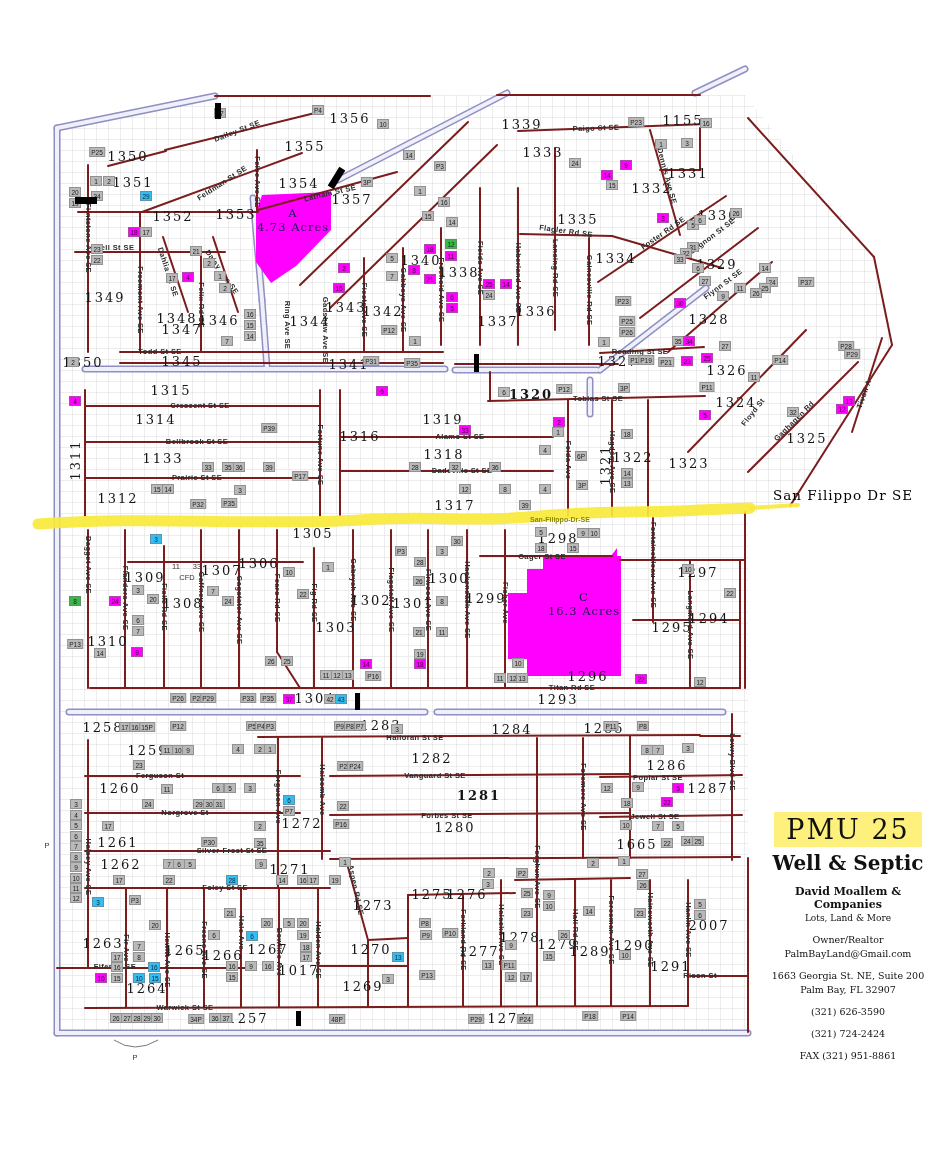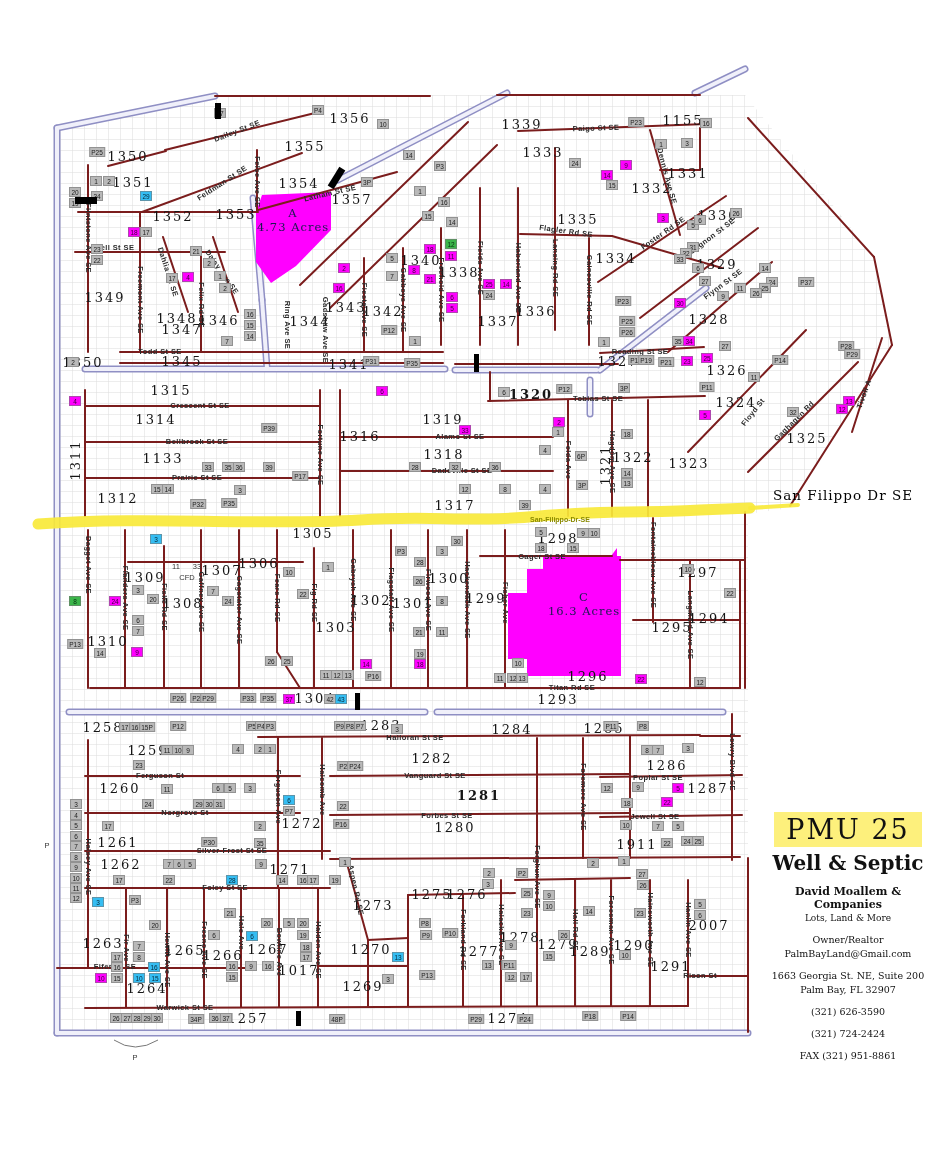--- a/index.html
+++ b/index.html
@@ -267,21 +267,21 @@
       <div class="lbl block" style="left: 512px; top: 729px;">1284</div>
       <div class="lbl block" style="left: 604px; top: 728px;">1285</div>
       <div class="lbl block" style="left: 148px; top: 750px;">1259</div>
       <div class="lbl block" style="left: 432px; top: 758px;">1282</div>
       <div class="lbl block" style="left: 667px; top: 765px;">1286</div>
       <div class="lbl block" style="left: 120px; top: 788px;">1260</div>
       <div class="lbl block" style="left: 708px; top: 788px;">1287</div>
       <div class="lbl block" style="left: 479px; top: 795px; font-weight: bold;">1281</div>
       <div class="lbl block" style="left: 302px; top: 823px;">1272</div>
       <div class="lbl block" style="left: 455px; top: 827px;">1280</div>
-      <div class="lbl block" style="left: 637px; top: 844px;">1911</div>
+      <div class="lbl block" style="left: 637px; top: 844px;">1665</div>
       <div class="lbl block" style="left: 118px; top: 842px;">1261</div>
       <div class="lbl block" style="left: 290px; top: 869px;">1271</div>
       <div class="lbl block" style="left: 121px; top: 864px;">1262</div>
       <div class="lbl block" style="left: 432px; top: 894px;">1275</div>
       <div class="lbl block" style="left: 467px; top: 894px;">1276</div>
       <div class="lbl block" style="left: 373px; top: 905px;">1273</div>
       <div class="lbl block" style="left: 520px; top: 937px;">1278</div>
       <div class="lbl block" style="left: 558px; top: 944px;">1279</div>
       <div class="lbl block" style="left: 634px; top: 945px;">1290</div>
       <div class="lbl block" style="left: 103px; top: 943px;">1263</div>

